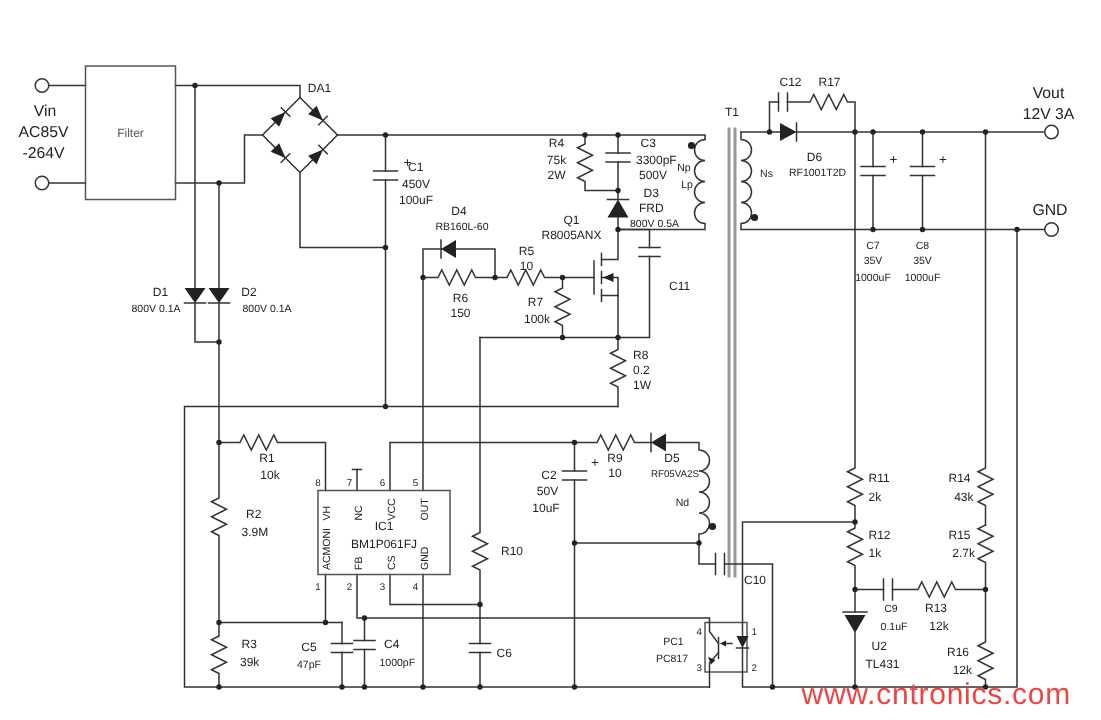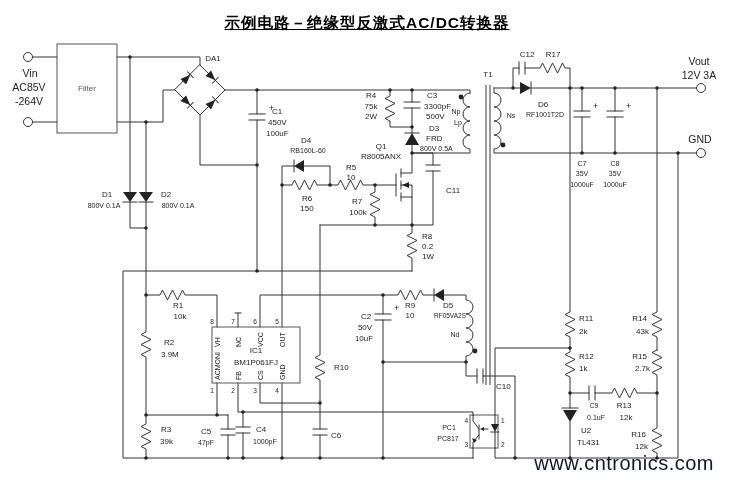--- a/index.html
+++ b/index.html
@@ -10,21 +10,21 @@
   .f{fill:#222;stroke:none}
   .box{fill:none;stroke:#555;stroke-width:1}
   .core{stroke:#9a9a9a;stroke-width:2}
   .dot{fill:#222}
   .term{fill:#fff;stroke:#333;stroke-width:1}
   text{fill:#222;font-family:"Liberation Sans",sans-serif}
   .t65{font-size:6.5px}.t7{font-size:7px}.t8{font-size:8px}.t9{font-size:9px}.t10{font-size:10.5px}
   .t8f{font-size:8px;fill:#555}
   .title{position:absolute;top:13px;left:0;right:0;text-align:center;
          font-size:15.5px;font-weight:bold;text-decoration:underline;letter-spacing:1px;color:#000}
-  .wm{position:absolute;right:20px;bottom:5px;font-size:20px;color:#0f172a;letter-spacing:.5px}
+  .wm{position:absolute;right:20px;bottom:5px;font-size:20px;color:#ef4444;letter-spacing:.5px}
 </style>
 </head>
 <body>
 
 <div class="stage">
 <svg width="734" height="480" viewBox="0 0 734 480">
 
   <g>
     <path class="w" d="M32.5,57 H57"></path>
     <path class="w" d="M32.5,122 H57"></path>
@@ -455,15 +455,14 @@
     <circle class="dot" cx="582" cy="153" r="1.8"></circle>
         <circle class="dot" cx="615" cy="88" r="1.8"></circle>
     <circle class="dot" cx="615" cy="153" r="1.8"></circle>
         <circle class="dot" cx="657" cy="88" r="1.8"></circle>
     <circle class="dot" cx="657" cy="393" r="1.8"></circle>
         <circle class="dot" cx="657" cy="458" r="1.8"></circle>
     <circle class="dot" cx="678" cy="153" r="1.8"></circle>
   </g>
 </svg>
 
-<div class="title">示例电路－绝缘型反激式AC/DC转换器</div>
 <div class="wm">www.cntronics.com</div>
 </div>
 
 </body></html>

